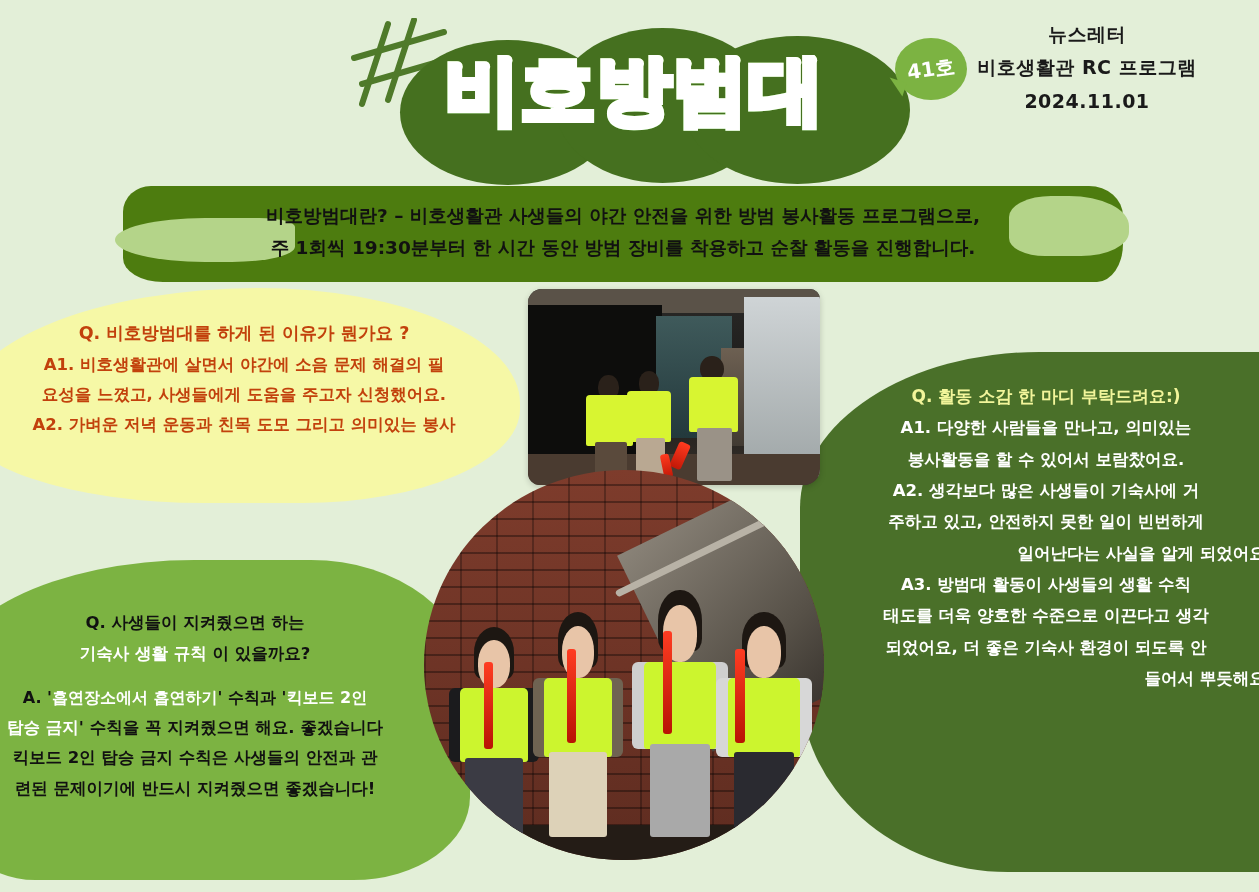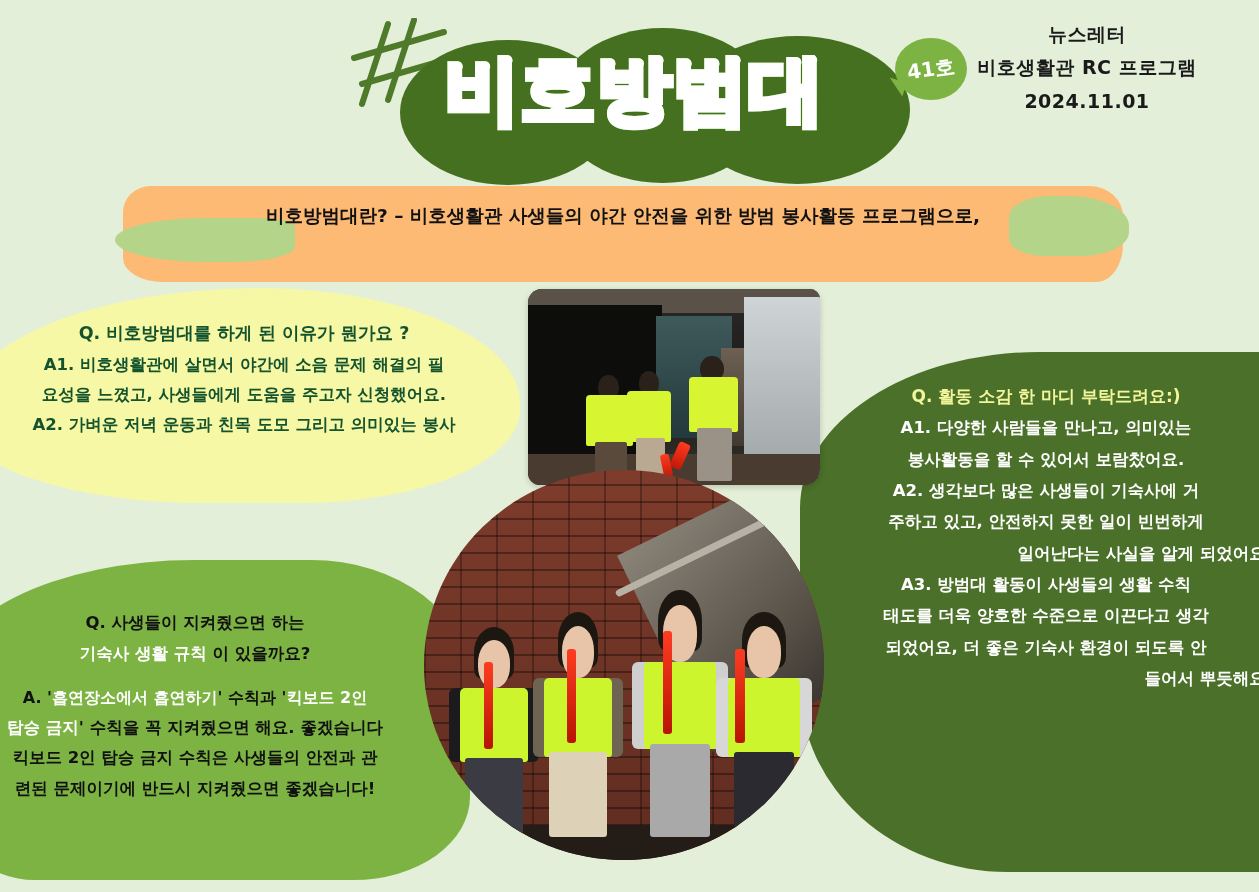--- a/index.html
+++ b/index.html
@@ -56,21 +56,21 @@
     transform:rotate(18deg);
   }
   .badge-text{
     color:#fff;font-size:20px;font-weight:bold;
     transform:rotate(-8deg);white-space:nowrap;
   }
 
   
   .banner{
     position:absolute;left:123px;top:186px;width:1000px;height:96px;
-    background:#fdba74;
+    background:#4d7c0f;
     border-radius:28px 34px 26px 40px / 26px 30px 38px 24px;
   }
   .banner:before{
     content:"";position:absolute;left:-8px;top:32px;width:180px;height:44px;
     background:#b4d489;border-radius:50% 20% 35% 50%;
   }
   .banner:after{
     content:"";position:absolute;right:-6px;top:10px;width:120px;height:60px;
     background:#b4d489;border-radius:35% 50% 40% 30%;
   }
@@ -81,21 +81,21 @@
   }
 
   
   .yellow-box{
     position:absolute;left:-40px;top:288px;width:560px;height:215px;
     background:#f6f8a6;
     border-radius:55% 48% 40% 45% / 60% 55% 45% 40%;
   }
   .yellow-text{
     position:absolute;left:48px;top:30px;width:472px;
-    text-align:center;color:#14532d;font-weight:bold;
+    text-align:center;color:#c2410c;font-weight:bold;
     font-size:16.5px;line-height:1.82;
   }
   .yellow-text .q{font-size:17.5px;}
 
   
   .lgreen-box{
     position:absolute;left:-60px;top:560px;width:530px;height:320px;
     background:#7cb342;
     border-radius:48% 30% 22% 18% / 40% 38% 26% 30%;
   }
@@ -205,20 +205,21 @@
   </div>
 
   <div class="badge">
     <span class="badge-tail"></span>
     <span class="badge-text">41호</span>
   </div>
 
   <div class="banner">
     <div class="banner-text">
       <span class="ln">비호방범대란? – 비호생활관 사생들의 야간 안전을 위한 방범 봉사활동 프로그램으로,</span>
+      <span class="ln">주 1회씩 19:30분부터 한 시간 동안 방범 장비를 착용하고 순찰 활동을 진행합니다.</span>
     </div>
   </div>
 
   <div class="yellow-box">
     <div class="yellow-text">
       <span class="ln q">Q. 비호방범대를 하게 된 이유가 뭔가요 ?</span>
       <span class="ln">A1. 비호생활관에 살면서 야간에 소음 문제 해결의 필</span>
       <span class="ln">요성을 느꼈고, 사생들에게 도움을 주고자 신청했어요.</span>
       <span class="ln">A2. 가벼운 저녁 운동과 친목 도모 그리고 의미있는 봉사</span>
     </div>

